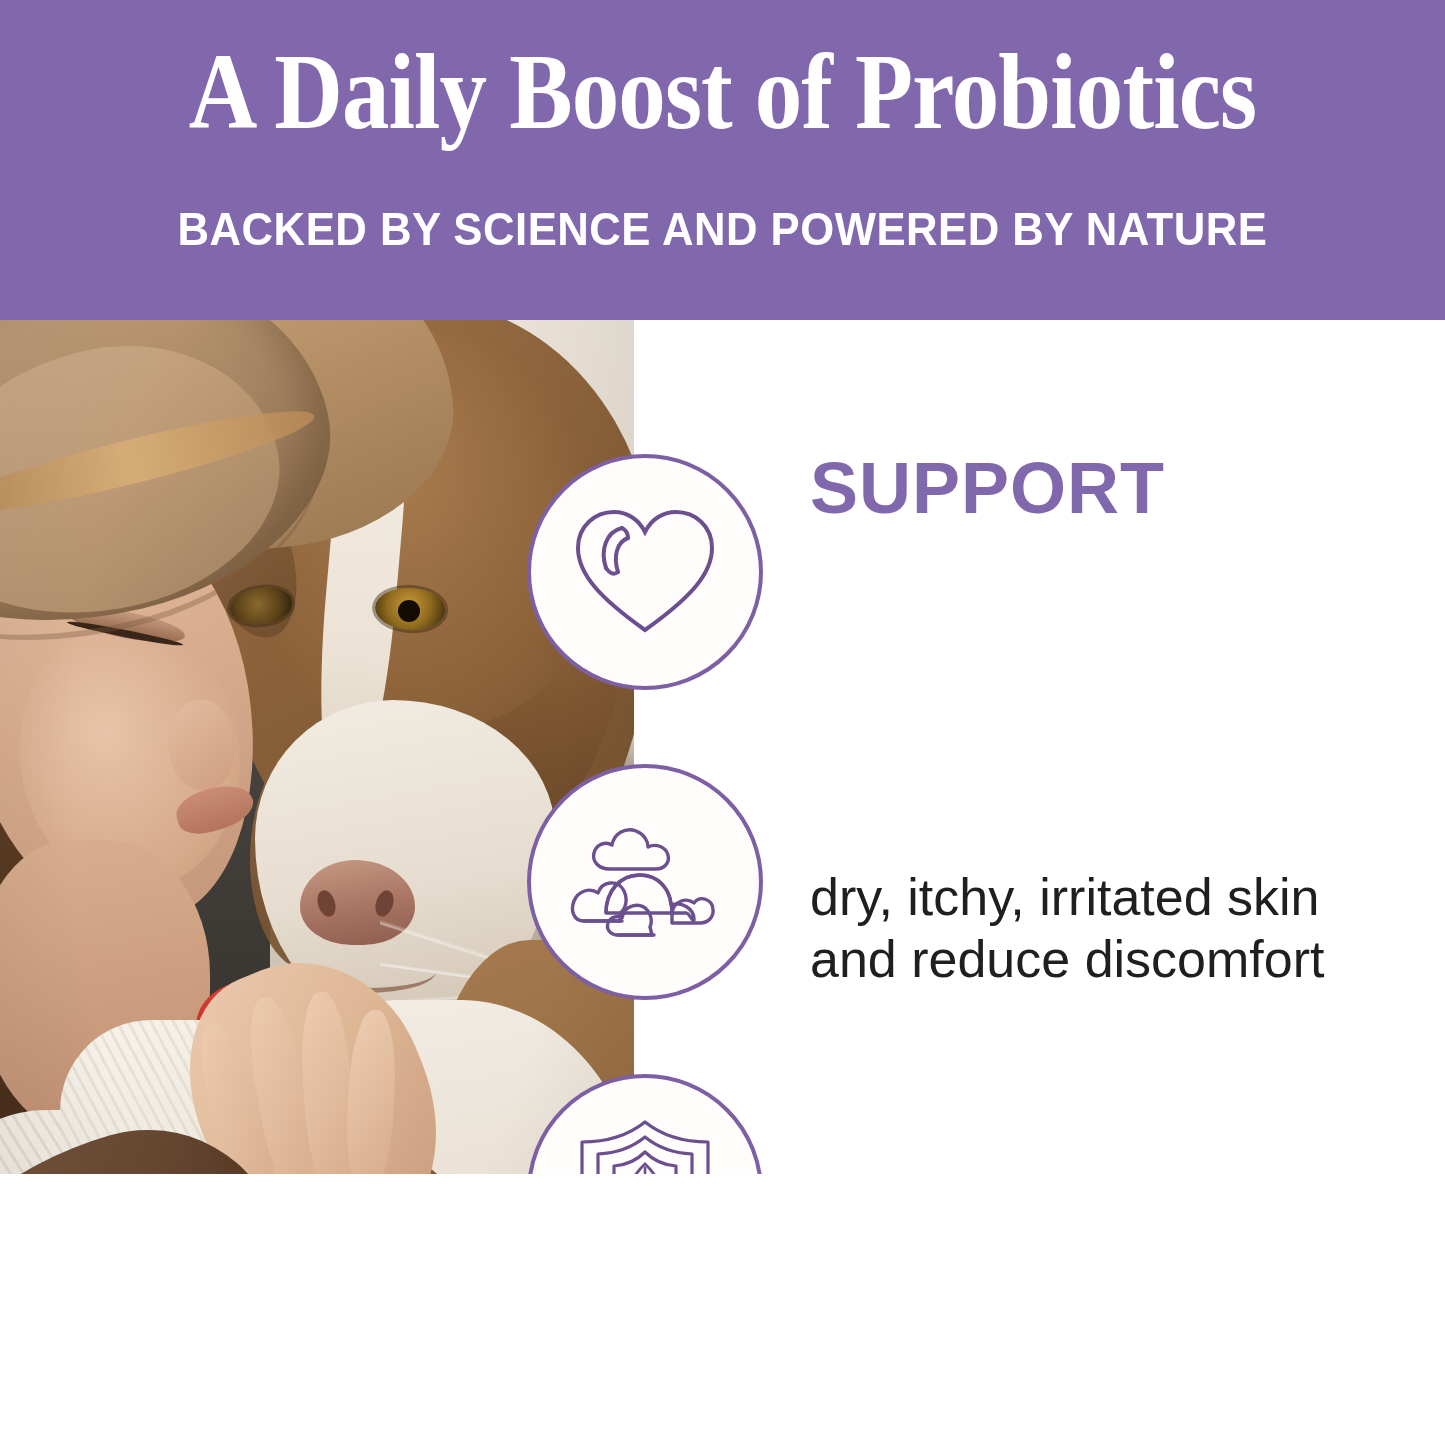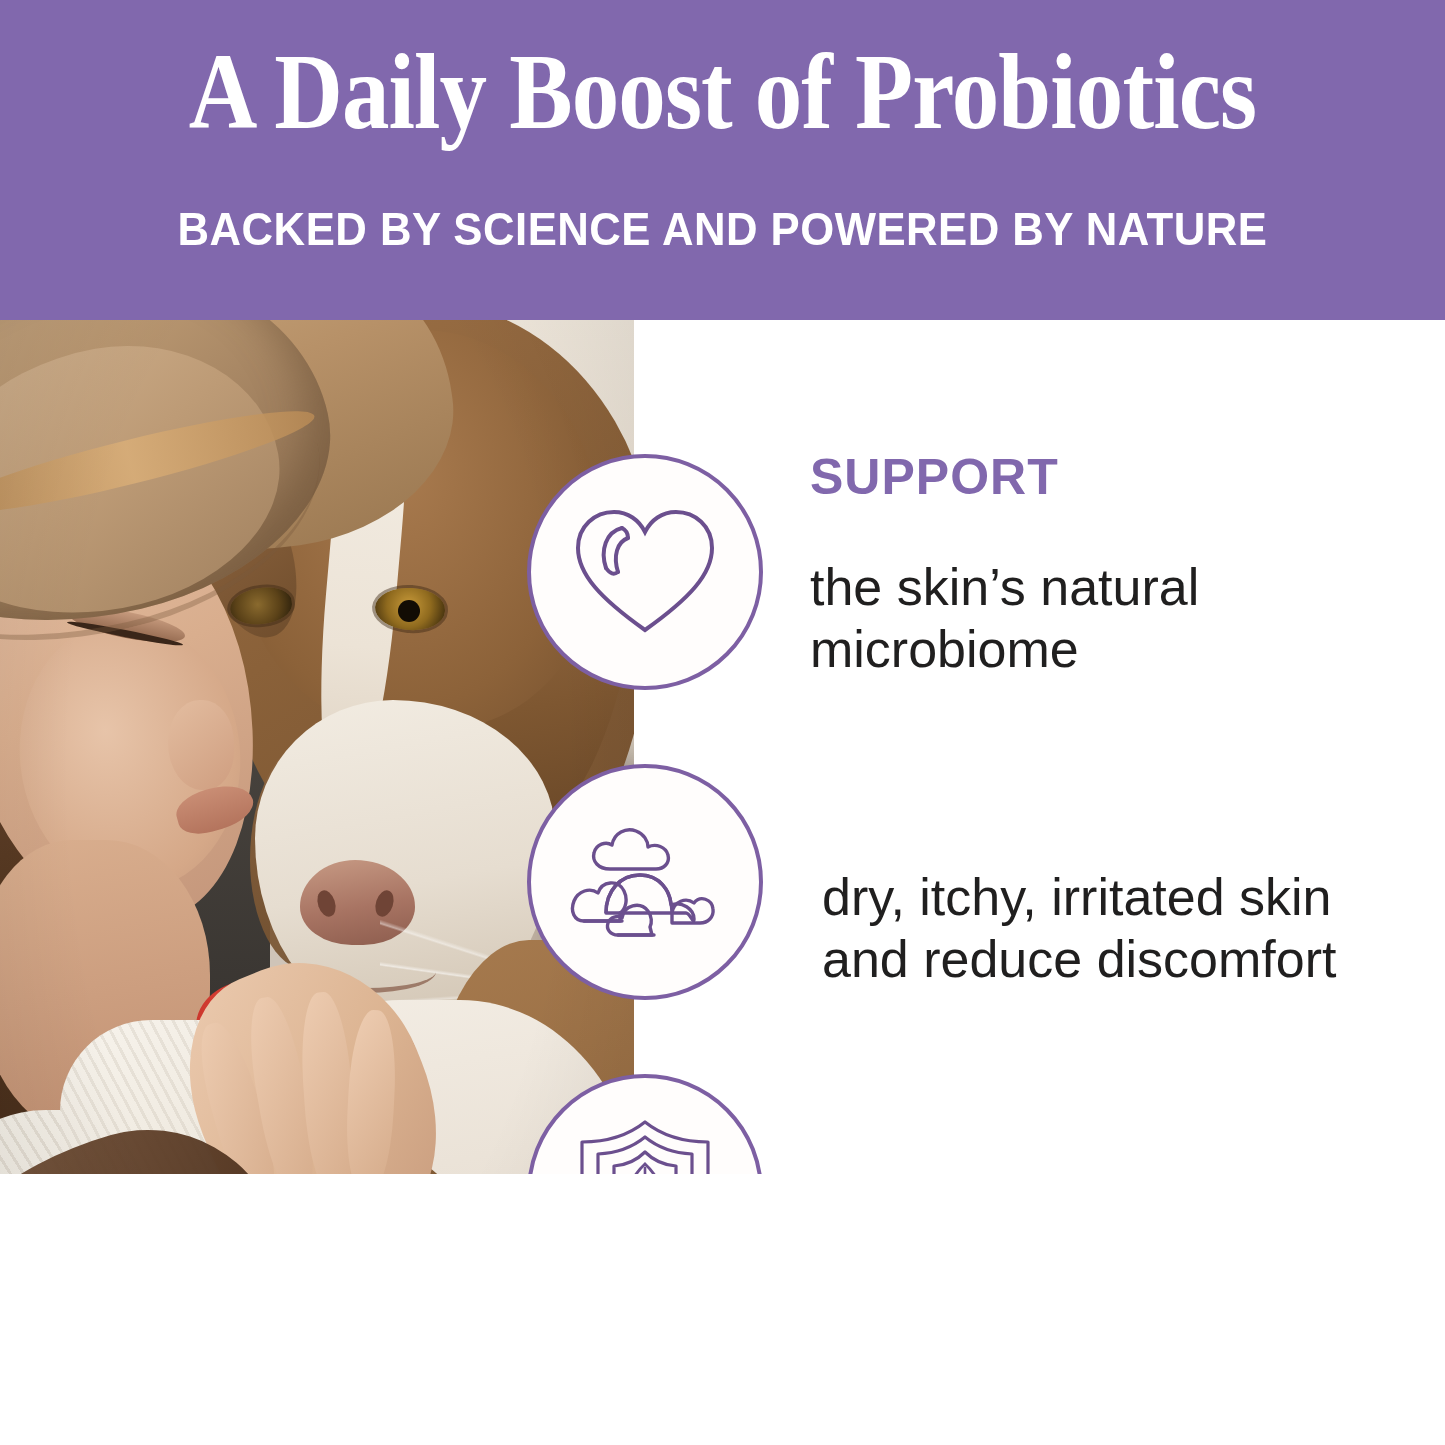--- a/index.html
+++ b/index.html
@@ -372,21 +372,21 @@
     align-items:center;
     justify-content:center;
   }
   .icon-circle svg{ display:block; }
 
   .b-title{
     position:absolute;
     color:#8168ad;
     font-family:"Liberation Sans", sans-serif;
     font-weight:bold;
-    font-size:50px;
+    font-size:72px;
     line-height:1;
     letter-spacing:1px;
     white-space:nowrap;
     text-align:right;
   }
   .b-body{
     position:absolute;
     color:#201f1f;
     font-family:"Liberation Sans", sans-serif;
     font-weight:normal;
@@ -397,21 +397,21 @@
     width:620px;
   }
 
   
   #circle1{ left:527px; top:454px; }
   #title1 { left:810px; top:452px; }
   #body1  { left:810px; top:556px; }
   
   #circle2{ left:527px; top:764px; }
   #title2 { left:810px; top:762px; }
-  #body2  { left:810px; top:866px;margin-left:12px; }
+  #body2  { left:810px; top:866px; }
   
   #circle3{ left:527px; top:1074px; }
   #title3 { left:810px; top:1072px; }
   #body3  { left:810px; top:1176px; }
 </style>
 </head>
 <body>
 
 <div id="page">
 
@@ -492,22 +492,20 @@
       <svg width="150" height="140" viewBox="0 0 150 140">
         <path d="M75 128 C 30 96, 8 72, 8 46 C 8 24, 25 10, 44 10 C 58 10, 69 18, 75 30 C 81 18, 92 10, 106 10 C 125 10, 142 24, 142 46 C 142 72, 120 96, 75 128 Z" fill="none" stroke="#6b4f8e" stroke-width="4"></path>
         <path d="M36 66 C 30 48, 36 30, 52 26" fill="none" stroke="#6b4f8e" stroke-width="4" stroke-linecap="round"></path>
         <path d="M48 70 C 43 54, 47 40, 58 36" fill="none" stroke="#6b4f8e" stroke-width="4" stroke-linecap="round"></path>
         <path d="M36 66 C 40 72, 44 73, 48 70" fill="none" stroke="#6b4f8e" stroke-width="4" stroke-linecap="round"></path>
         <path d="M52 26 C 56 28, 58 32, 58 36" fill="none" stroke="#6b4f8e" stroke-width="4" stroke-linecap="round"></path>
       </svg>
     </span>
   </div>
   <div class="b-title" id="title1">SUPPORT</div>
-  <div class="b-body" id="body1">the skin’s natural
-microbiome</div>
 
   <div class="icon-circle" id="circle2">
     <span>
       <svg width="150" height="130" viewBox="0 0 150 130">
 
         <path d="M40 52 C 28 52, 22 44, 24 36 C 26 27, 36 24, 42 28 C 44 16, 56 10, 66 14 C 74 17, 78 24, 78 30 C 86 26, 96 30, 98 38 C 100 46, 94 52, 86 52 Z" fill="none" stroke="#6b4f8e" stroke-width="3.4" stroke-linejoin="round"></path>
 
         <path d="M36 96 C 36 74, 50 58, 70 58 C 88 58, 100 72, 101 88 C 112 84, 124 92, 124 102 C 124 108, 120 96, 116 96 Z" fill="none" stroke="#6b4f8e" stroke-width="3.4" stroke-linejoin="round"></path>
         <path d="M36 96 C 36 74, 50 58, 70 58 C 90 58, 102 74, 102 96" fill="none" stroke="#6b4f8e" stroke-width="3.4"></path>
 

